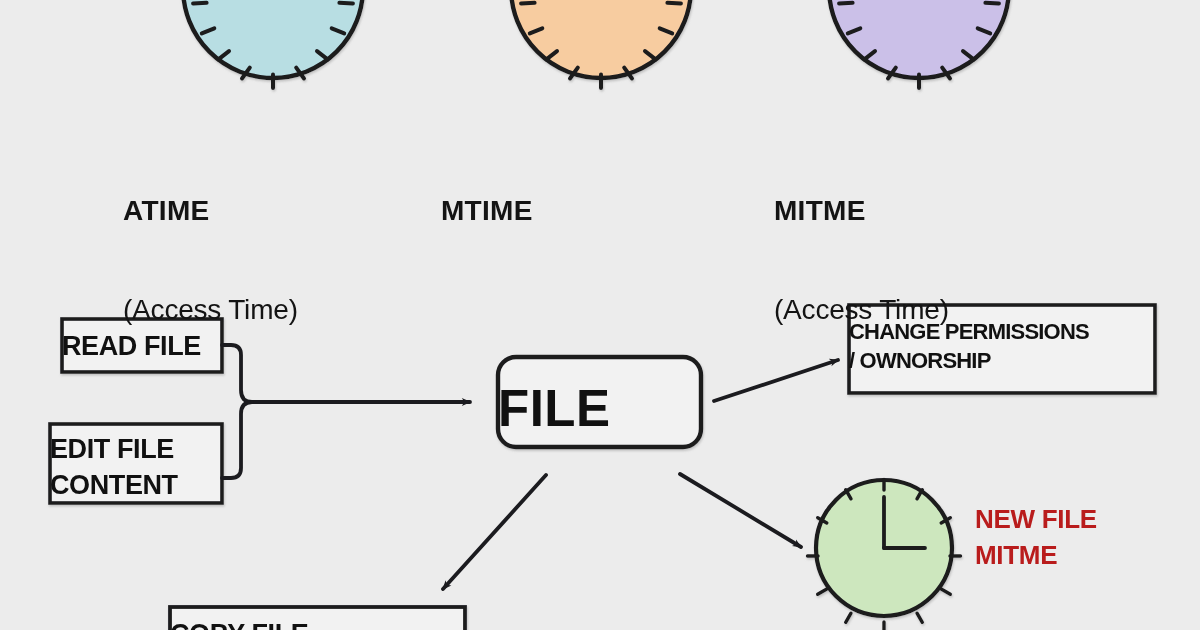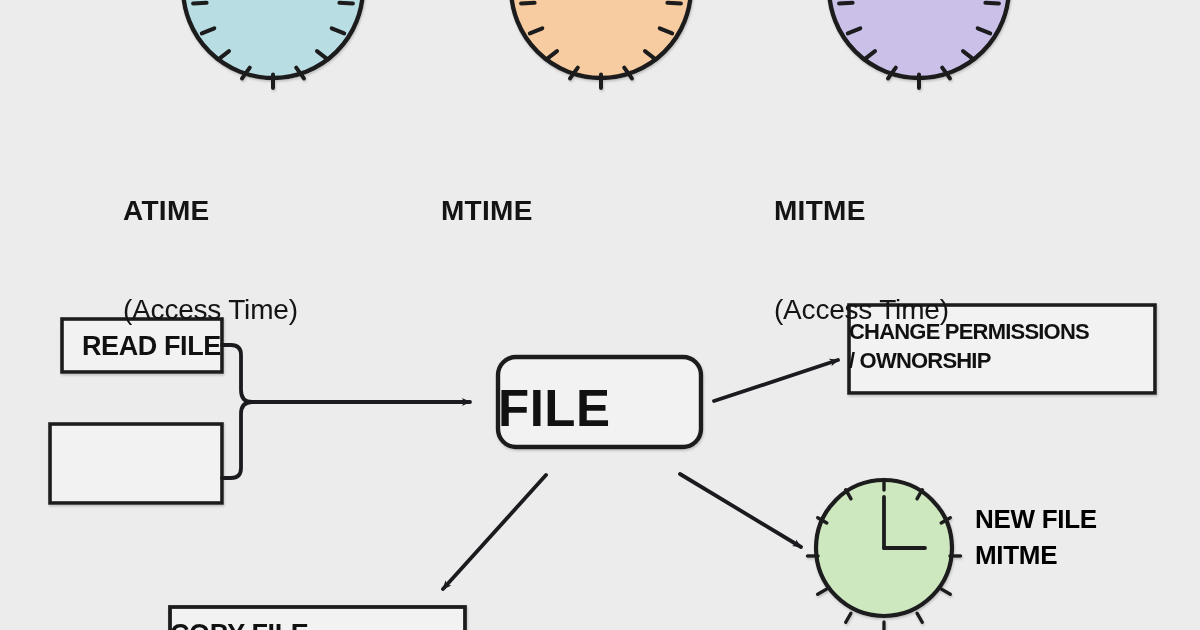--- a/index.html
+++ b/index.html
@@ -46,21 +46,20 @@
     display: block;
     font-weight: 400;
   }
   .box-label {
     font-weight: 700;
     color: #111;
     letter-spacing: -0.4px;
   }
   .box-text-read {
     font-size: 27px;
-    padding-left: 20px;
   }
   .box-text-edit {
     font-size: 27px;
     line-height: 1.32;
   }
   .box-text-file {
     font-size: 51px;
     letter-spacing: 0.5px;
   }
   .box-text-perm {
@@ -68,21 +67,21 @@
     line-height: 1.34;
     letter-spacing: -0.8px;
   }
   .box-text-copy {
     font-size: 27px;
   }
   .plain-label {
     font-size: 26px;
     font-weight: 700;
     line-height: 1.38;
-    color: #000000;
+    color: #b91c1c;
     letter-spacing: -0.3px;
   }
 </style>
 </head>
 <body>
 
 <div id="canvas">
 
   <svg id="vector-layer" viewBox="0 0 1200 630" xmlns="http://www.w3.org/2000/svg">
     <defs>
@@ -221,20 +220,22 @@
     <span class="name">MTIME</span>
   </div>
 
   <div class="lbl clock-label" style="left:774px; top:128px; width:300px;">
     <span class="name">MITME</span>
     <span class="sub">(Access Time)</span>
   </div>
 
   <div class="lbl box-label box-text-read" style="left:62px; top:331px; width:160px;">READ FILE</div>
 
+  <div class="lbl box-label box-text-edit" style="left:50px; top:432px; width:172px;">EDIT FILE
+CONTENT</div>
 
   <div class="lbl box-label box-text-file" style="left:498px; top:379px; width:203px;">FILE</div>
 
   <div class="lbl box-label box-text-perm" style="left:849px; top:317px; width:306px;">CHANGE PERMISSIONS
 / OWNORSHIP</div>
 
   <div class="lbl box-label box-text-copy" style="left:170px; top:619px; width:295px;">COPY FILE</div>
 
   <div class="lbl plain-label" style="left:975px; top:502px; width:170px;">NEW FILE
 MITME</div>

